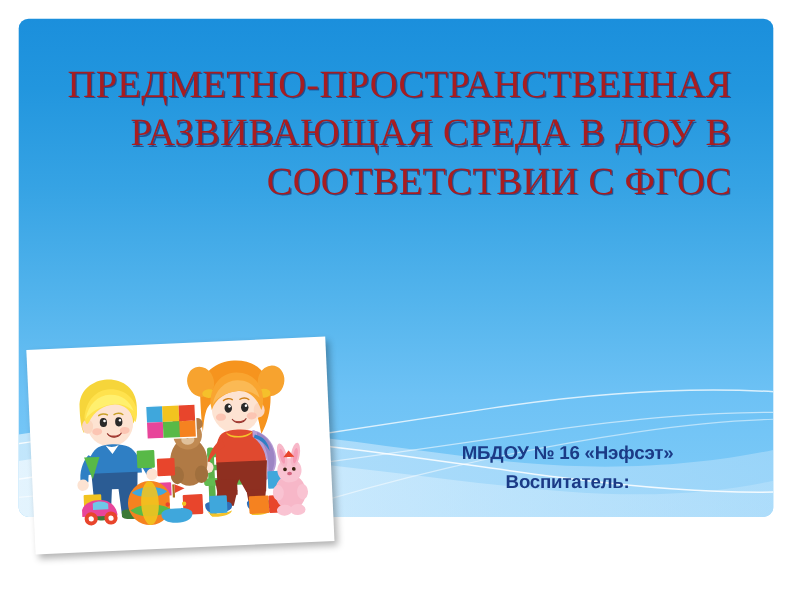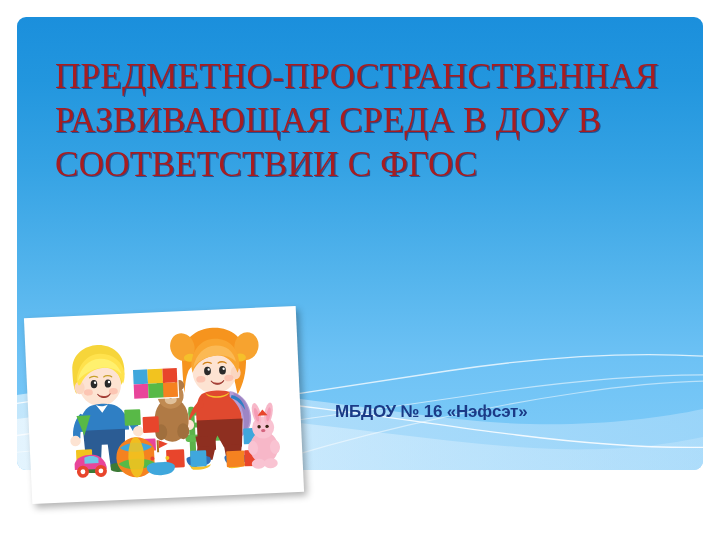--- a/index.html
+++ b/index.html
@@ -52,21 +52,21 @@
     pointer-events: none;
   }
   #swoosh-wrap svg { display: block; }
 
   
   #title {
     position: absolute;
     left: 38px;
     top: 38px;
     width: 610px;
-    text-align: left;
+    text-align: right;
     font-family: "Liberation Serif", "DejaVu Serif", serif;
     font-size: 35px;
     line-height: 44px;
     letter-spacing: 0.3px;
     color: #a81d20;
     text-transform: uppercase;
     text-shadow: 1.2px 1.2px 0 rgba(24, 52, 120, 0.72);
     white-space: pre-line;
   }
 
@@ -89,24 +89,24 @@
     width: 252px;
     height: 160px;
     background: #ffffff;
     overflow: hidden;
   }
   #photo-inner svg { display: block; }
 
   
   #author-block {
     position: absolute;
-    right: 38px;
+    right: 22px;
     top: 382px;
     width: 330px;
-    text-align: left;
+    text-align: center;
   }
   .author-line {
     display: block;
     font-family: "Liberation Sans", sans-serif;
     color: #1b3a86;
     white-space: nowrap;
   }
   .author-line.l1 {
     font-size: 17px;
     font-weight: bold;
@@ -156,20 +156,21 @@
         <path d="M-10,420 C130,400 300,374 430,354 C530,339 620,334 700,340" fill="none" stroke="#ffffff" stroke-opacity="0.75" stroke-width="1.3"></path>
         <path d="M-10,436 C140,424 320,398 470,376 C560,363 630,357 700,358" fill="none" stroke="#ffffff" stroke-opacity="0.55" stroke-width="1.1"></path>
         <path d="M230,453 C330,420 450,392 560,376 C620,367 660,364 700,364" fill="none" stroke="#ffffff" stroke-opacity="0.5" stroke-width="1.1"></path>
       </svg>
     </div>
 
     <div id="title">ПРЕДМЕТНО-ПРОСТРАНСТВЕННАЯ РАЗВИВАЮЩАЯ СРЕДА В ДОУ В СООТВЕТСТВИИ С ФГОС</div>
 
     <div id="author-block">
       <span class="author-line l1">МБДОУ № 16 «Нэфсэт»</span>
+      <span class="author-line l2">Воспитатель:</span>
     </div>
 
   </div>
 
   <div id="photo-frame">
     <div id="photo-inner">
       <svg width="252" height="160" viewBox="0 0 252 160" xmlns="http://www.w3.org/2000/svg" aria-hidden="true">
         <rect x="0" y="0" width="252" height="160" fill="#ffffff"></rect>
 
         <path d="M36,46 C36,30 50,22 62,22 C76,22 88,31 88,47 C88,55 86,60 84,63

